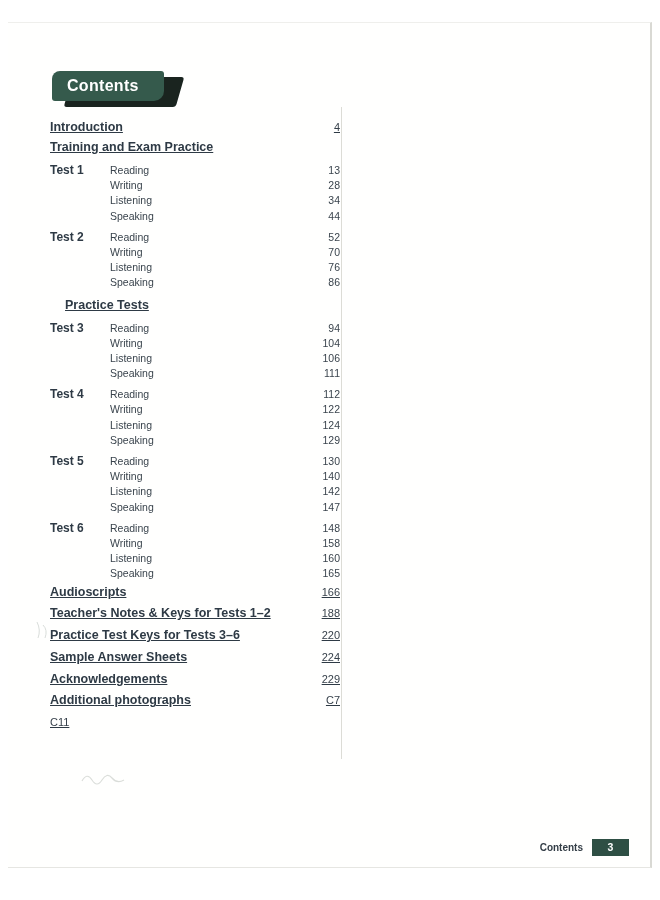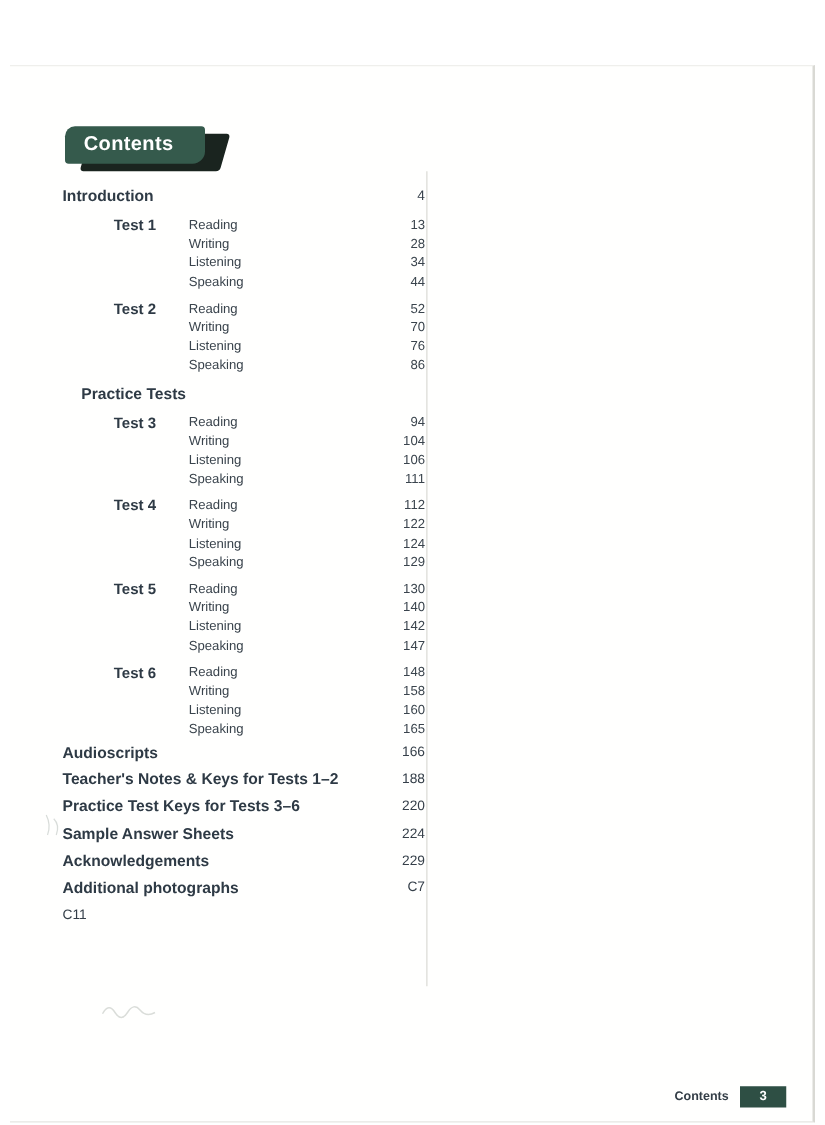--- a/index.html
+++ b/index.html
@@ -1,20 +1,20 @@
 <!DOCTYPE html>
 <html style="--tab-green: #355a4c; --tab-shadow: #1a241f; --footer-box: #2e4f44; --text: #2e3a45;"><head>
 <meta charset="utf-8">
 <style>
   * { margin:0; padding:0; box-sizing:border-box; }
   html,body { width:660px; height:900px; background:#ffffff; font-family:"Liberation Sans", sans-serif; }
   body { position:relative; overflow:hidden; color:var(--text,#2e3a45); }
 
   .page {
-    position:absolute; left:8px; top:52px; width:644px; height:846px;
+    position:absolute; left:8px; top:22px; width:644px; height:846px;
     background:#fffffe;
     border-top:1px solid #efefec;
     border-right:2px solid #d9d9d4;
     border-bottom:1px solid #e6e6e2;
   }
 
   
   .contents-tab { position:absolute; left:44px; top:48px; width:140px; height:36px; }
   .tab-shadow {
     position:absolute; left:16px; top:6px; width:112px; height:30px;
@@ -25,28 +25,28 @@
     background:var(--tab-green,#355a4c); color:#fff;
     font-weight:bold; font-size:16px; line-height:30px; padding-left:15px;
     letter-spacing:0.3px; border-radius:8px 3px 10px 3px;
   }
 
   
   .scan-line { position:absolute; left:333px; top:84px; width:1px; height:652px; background:#dcdcd6; }
 
   
   .toc { position:absolute; left:42px; top:94px; width:290px; }
-  .row { display:flex; justify-content:space-between; align-items:center; }
+  .row { display:flex; justify-content:space-between; align-items:center;text-decoration:underline; }
   .row.main, .row.heading { height:20px; line-height:20px; }
   .row.single { height:21.8px; line-height:21.8px; }
   .row .lbl { font-weight:bold; font-size:12.5px; color:var(--text,#2e3a45); }
   .row .pg  { font-size:11px; color:#353f49; }
   .row.heading.practice { margin-top:4px;margin-left:15px; }
 
-  .test-block { display:flex; margin-top:6px;margin-left:41px; }
+  .test-block { display:flex; margin-top:6px; }
   .test-label { width:60px; font-weight:bold; font-size:12px; line-height:15.2px; color:var(--text,#2e3a45); }
   .sub-col { flex:1; display:flex; flex-direction:column; }
   .sub-row { display:flex; justify-content:space-between; height:15.2px; line-height:15.2px; }
   .sub-lbl { font-size:10.5px; color:#3a444d; }
   .sub-pg  { font-size:10.5px; color:#3a444d; }
 
   .end-items { margin-top:0; }
 
   
   .footer {
@@ -75,20 +75,23 @@
 
   <div class="scan-line"></div>
 
   <div class="toc">
 
     <div class="row main">
       <span class="lbl">Introduction</span>
       <span class="pg">4</span>
     </div>
 
+    <div class="row heading">
+      <span class="lbl">Training and Exam Practice</span>
+    </div>
 
     <div class="test-block">
       <div class="test-label">Test 1</div>
       <div class="sub-col">
         <div class="sub-row">
           <span class="sub-lbl">Reading</span>
           <span class="sub-pg">13</span>
         </div>
         <div class="sub-row">
           <span class="sub-lbl">Writing</span>

